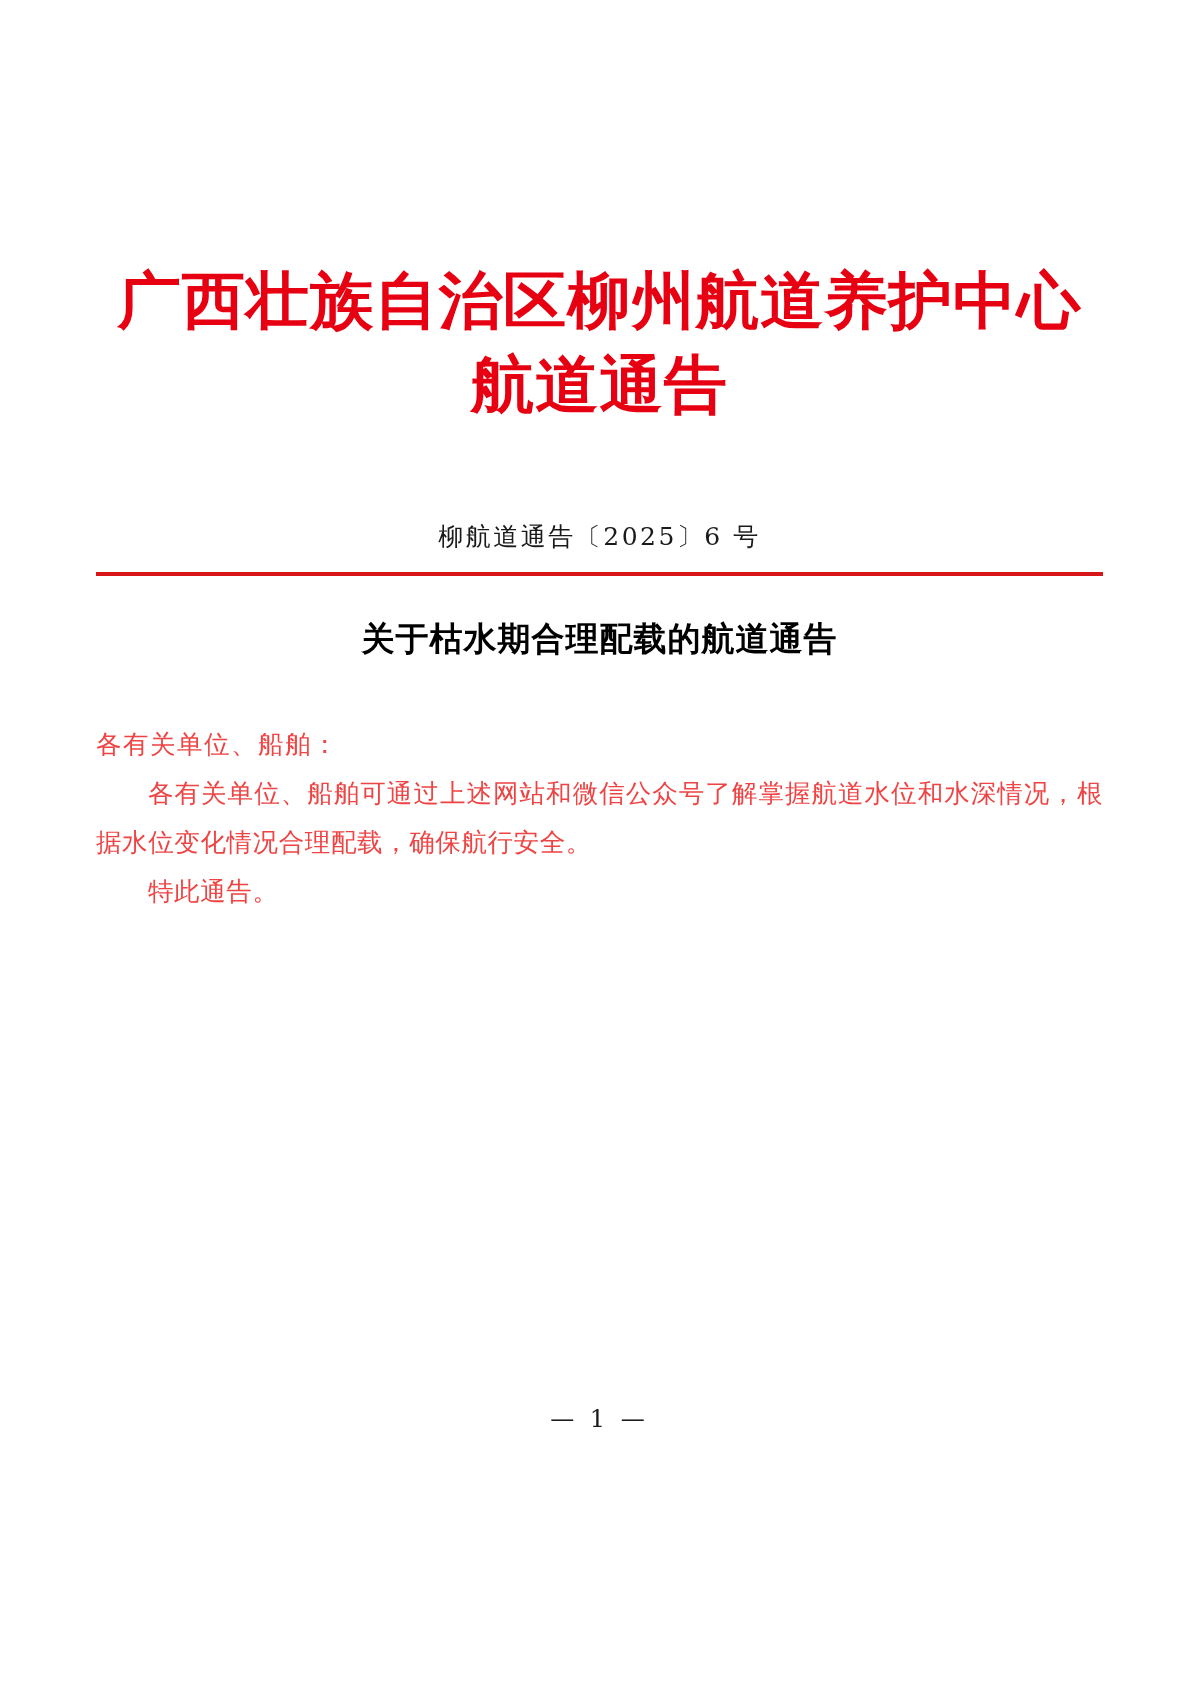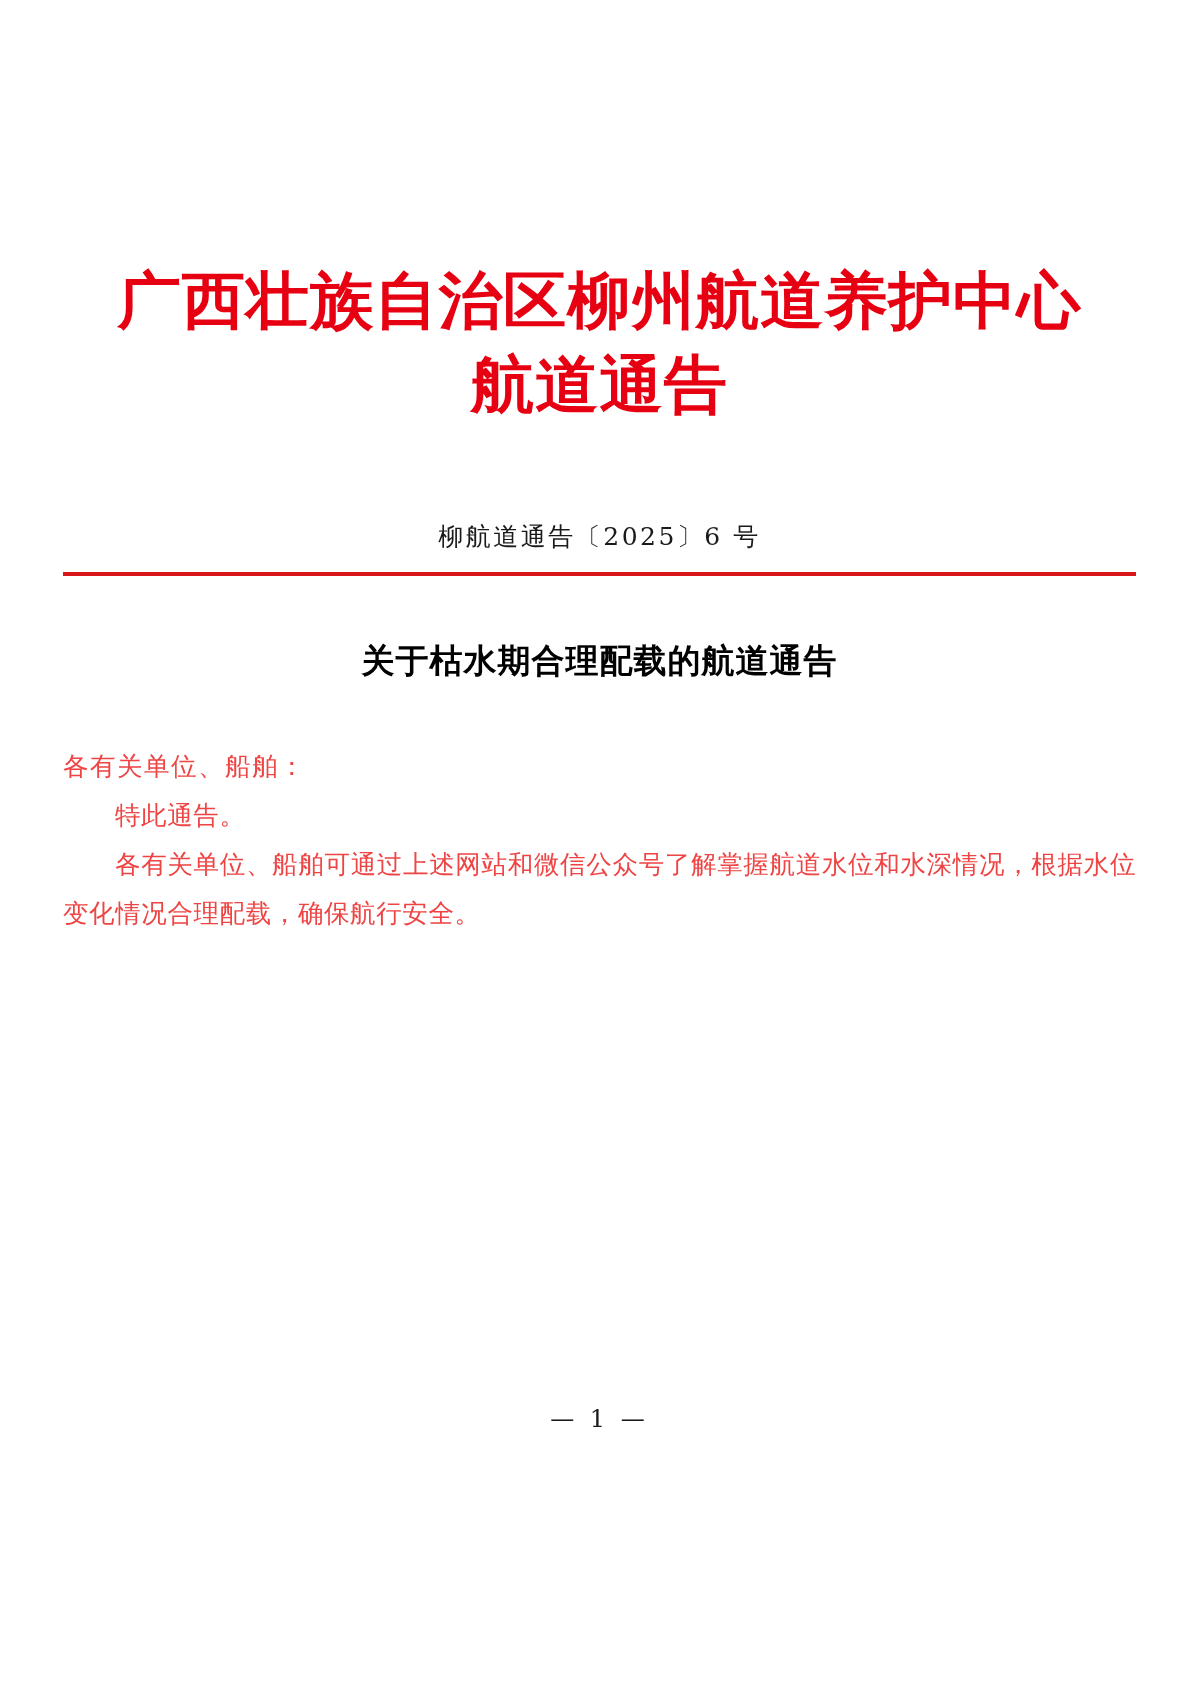--- a/index.html
+++ b/index.html
@@ -15,21 +15,21 @@
     overflow: hidden;
     position: relative;
   }
 
   .page {
     position: absolute;
     top: 0; left: 0;
     width: 1199px;
     height: 1696px;
     box-sizing: border-box;
-    padding: 0 63px;
+    padding: 0 96px;
   }
 
   
   .masthead {
     margin-top: 262px;
     text-align: center;
   }
   .masthead-line {
     color: #e60012;
     font-family: "DejaVu Serif", "Liberation Serif", serif;
@@ -58,21 +58,21 @@
   
   .red-rule {
     margin-top: 18px;
     height: 4px;
     background: #d7161a;
     width: 100%;
   }
 
   
   .subtitle {
-    margin-top: 62px;
+    margin-top: 40px;
     text-align: center;
     font-family: "DejaVu Serif", "Liberation Serif", serif;
     font-weight: 700;
     font-size: 33px;
     line-height: 46px;
     letter-spacing: 1px;
     color: #000000;
   }
 
   
@@ -128,21 +128,21 @@
   <div class="red-rule"></div>
 
   <div class="subtitle">关于枯水期合理配载的航道通告</div>
 
   <div class="body-block">
 
     <p class="para salutation">各有关单位、船舶：</p>
 
 
 
+    <p class="para indent">各有关单位、船舶可通过上述网站和微信公众号了解掌握航道水位和水深情况，根据水位变化情况合理配载，确保航行安全。</p>
+
     <p class="para indent">特此通告。</p>
-
-    <p class="para indent">各有关单位、船舶可通过上述网站和微信公众号了解掌握航道水位和水深情况，根据水位变化情况合理配载，确保航行安全。</p>
 
   </div>
 
   <div class="footer">— 1 —</div>
 
 </div>
 
 </body></html>

